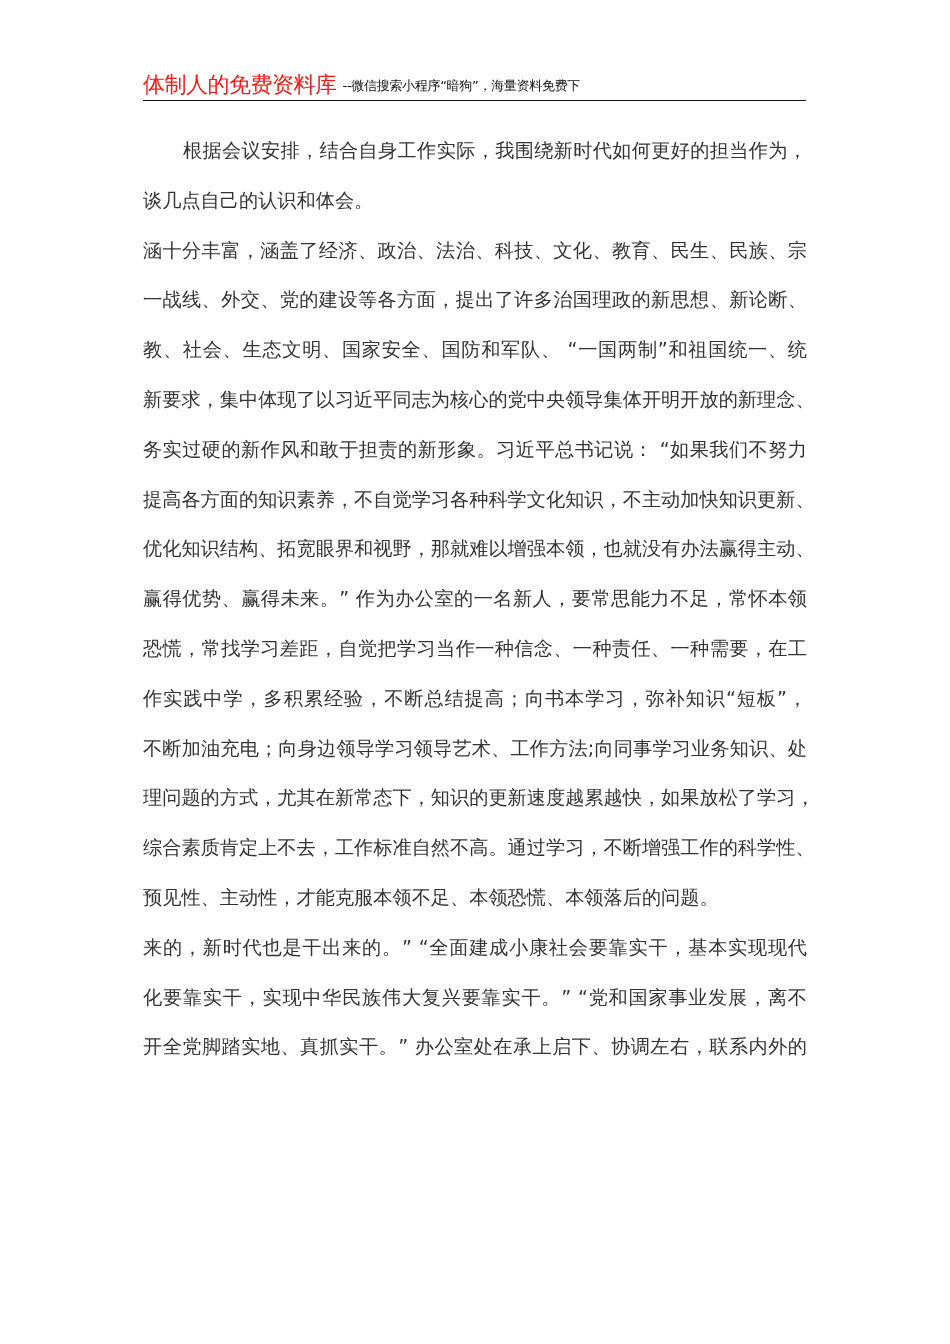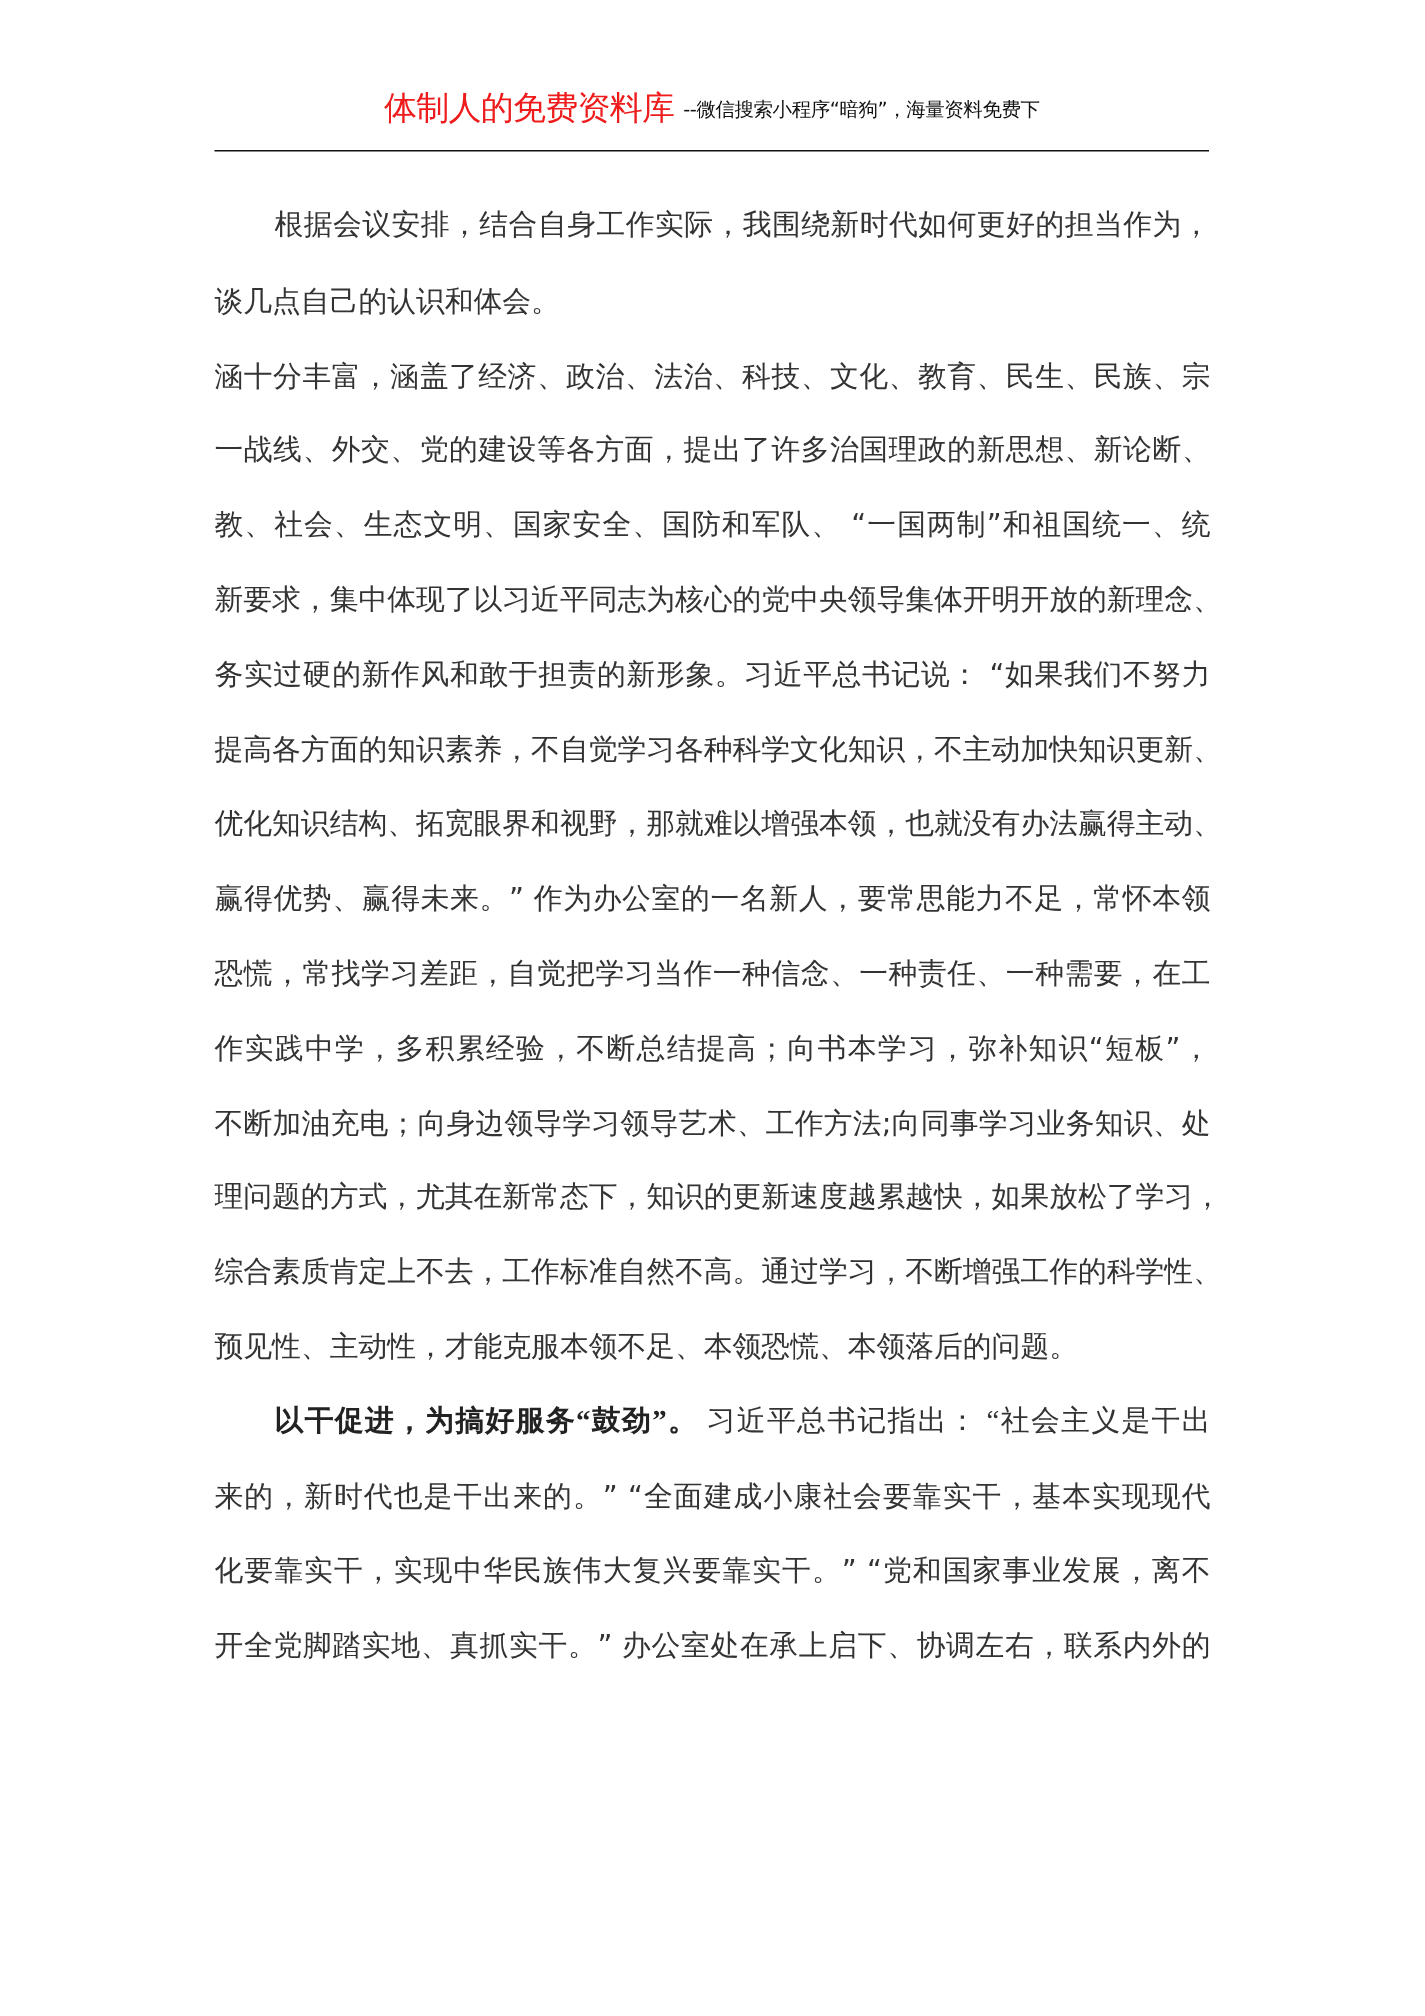--- a/index.html
+++ b/index.html
@@ -17,23 +17,22 @@
     }
     .page-header {
       position: absolute;
       left: 143px;
       top: 70px;
       width: 663px;
       height: 31px;
       border-bottom: 1.5px solid #111111;
       display: flex;
       align-items: flex-end;
-      justify-content: center;
       white-space: nowrap;
-      padding-bottom: 14px;
+      padding-bottom: 2px;
       box-sizing: border-box;
     }
     .header-brand {
       color: #ee1c1c;
       font-size: 22px;
       line-height: 26px;
       letter-spacing: -0.5px;
     }
     .header-tagline {
       color: #111111;
@@ -104,19 +103,18 @@
     <span class="line"><span>赢得优势、赢得未来。” 作为办公室的一名新人，要常思能力不足，常怀本领</span></span>
     <span class="line"><span>恐慌，常找学习差距，自觉把学习当作一种信念、一种责任、一种需要，在工</span></span>
     <span class="line"><span>作实践中学，多积累经验，不断总结提高；向书本学习，弥补知识“短板”，</span></span>
     <span class="line"><span>不断加油充电；向身边领导学习领导艺术、工作方法;向同事学习业务知识、处</span></span>
     <span class="line"><span>理问题的方式，尤其在新常态下，知识的更新速度越累越快，如果放松了学习，</span></span>
     <span class="line"><span>综合素质肯定上不去，工作标准自然不高。通过学习，不断增强工作的科学性、</span></span>
     <span class="line last"><span>预见性、主动性，才能克服本领不足、本领恐慌、本领落后的问题。</span></span>
   </section>
 
   <section class="block">
-    <span class="line first"><span class="para-lead">以干促进，为搞好服务“鼓劲”。</span><span> 习近平总书记指出： “社会主义是干出</span></span>
     <span class="line"><span>来的，新时代也是干出来的。” “全面建成小康社会要靠实干，基本实现现代</span></span>
     <span class="line"><span>化要靠实干，实现中华民族伟大复兴要靠实干。” “党和国家事业发展，离不</span></span>
     <span class="line"><span>开全党脚踏实地、真抓实干。” 办公室处在承上启下、协调左右，联系内外的</span></span>
   </section>
 
 </main>
 
 </body></html>

